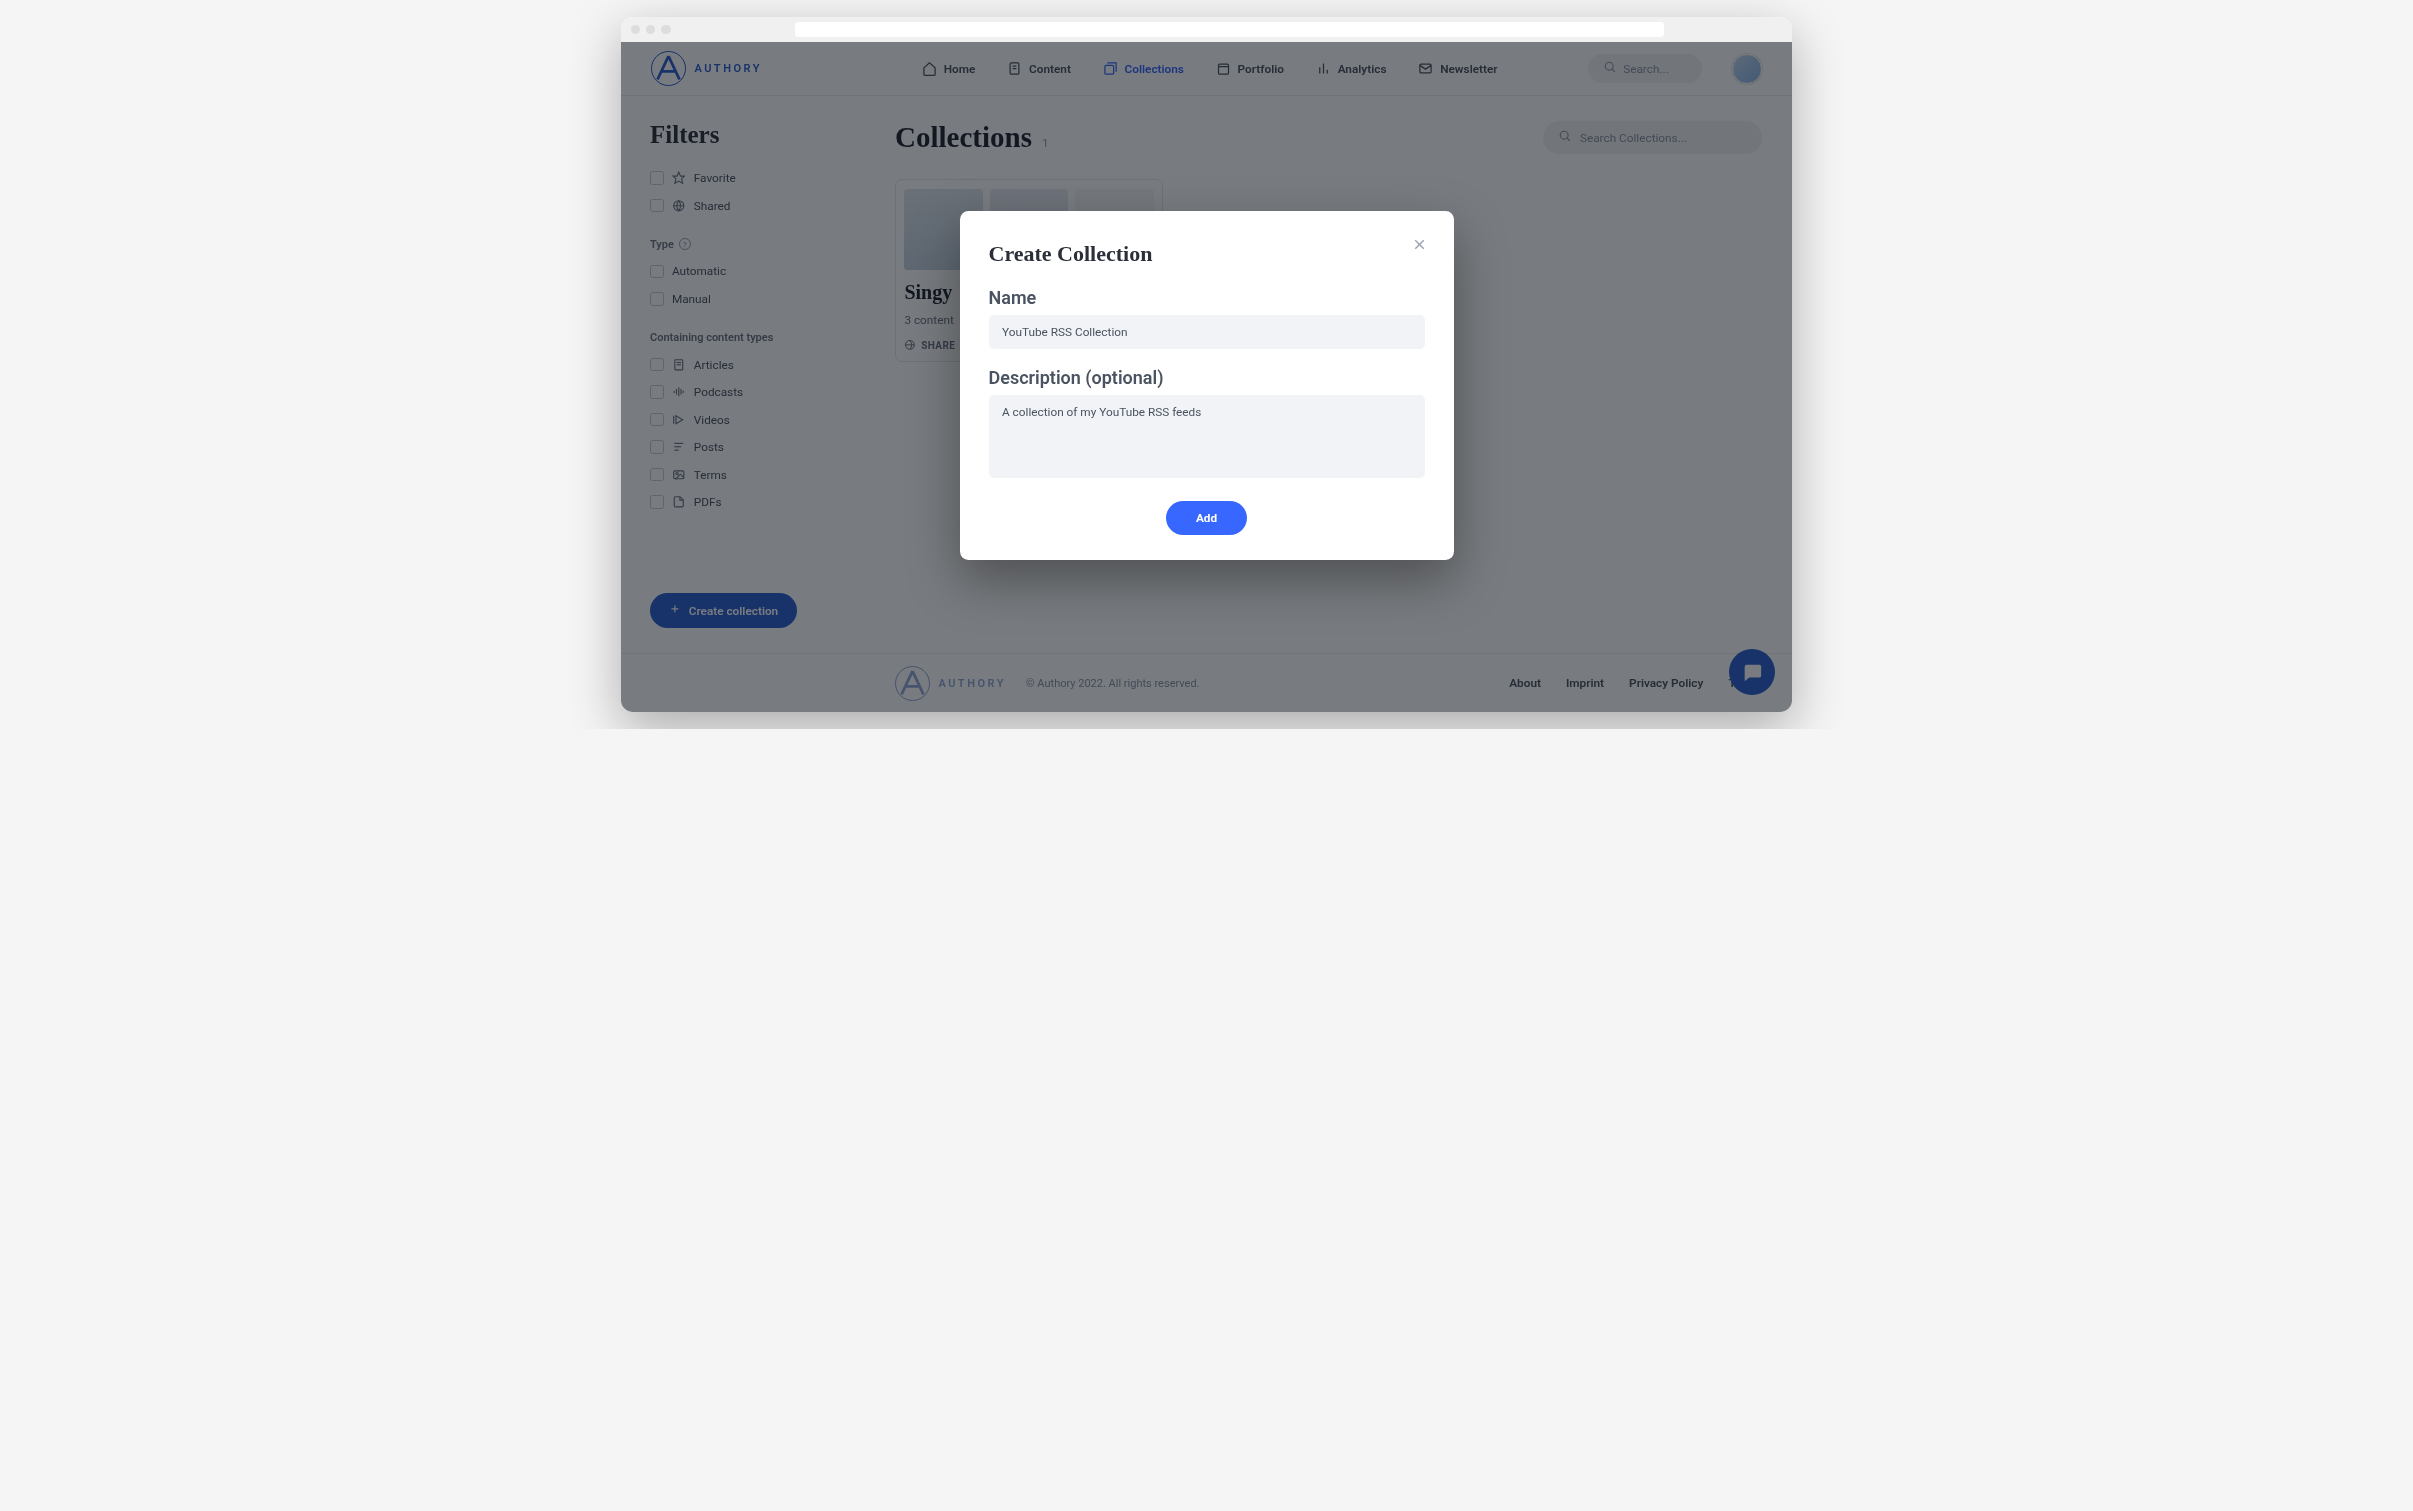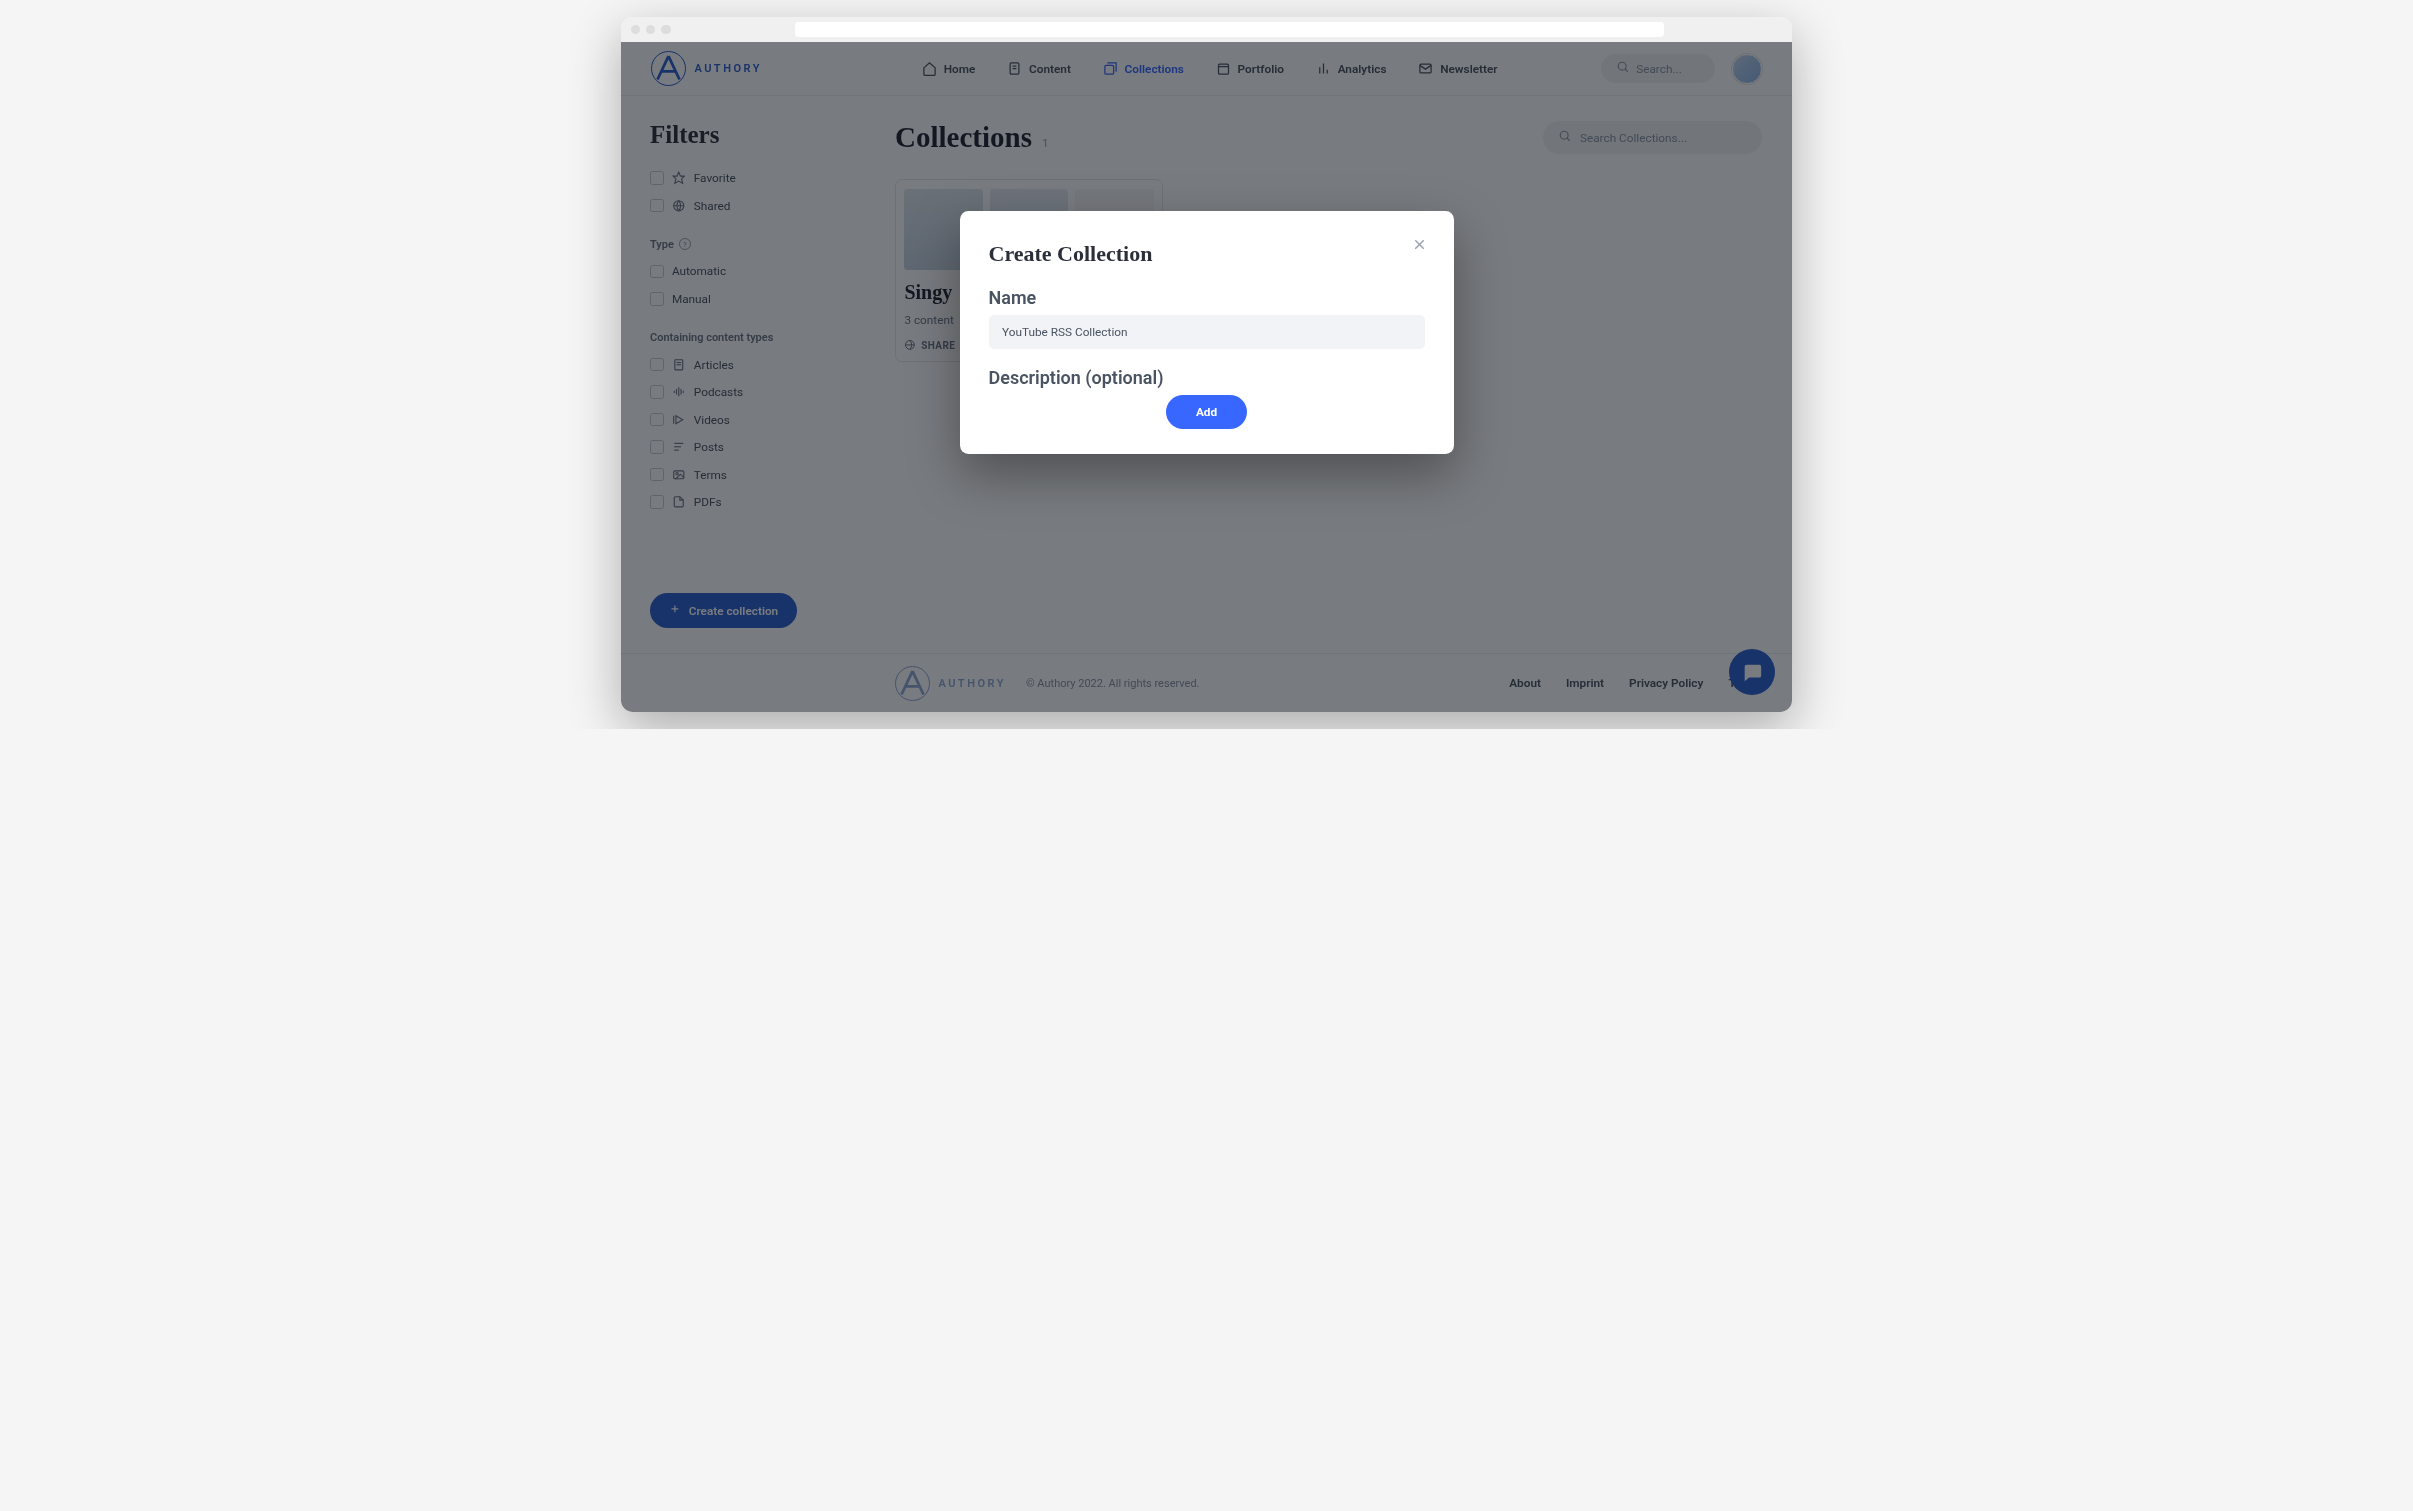--- a/index.html
+++ b/index.html
@@ -111,21 +111,21 @@
   align-items: center;
   justify-content: center;
 }
 
 .nav-icon svg { width: 15px; height: 15px; }
 
 .header-right {
   margin-left: auto;
   display: flex;
   align-items: center;
-  gap: 17px;
+  gap: 30px;
 }
 
 .search-pill {
   display: flex;
   align-items: center;
   gap: 6.7px;
   background: #f1f3f6;
   border-radius: 20px;
   padding: 6.7px 15px;
   color: #8a92a3;
@@ -744,20 +744,21 @@
               <line x1="6" y1="6" x2="18" y2="18"></line>
               <line x1="18" y1="6" x2="6" y2="18"></line>
             </svg>
         </div>
         <h2 class="modal-title">Create Collection</h2>
 
         <label class="field-label">Name</label>
         <input class="text-input" type="text" value="YouTube RSS Collection" style="">
 
         <label class="field-label">Description (optional)</label>
+        <textarea class="textarea-input" style="">A collection of my YouTube RSS feeds</textarea>
 
         <div class="modal-actions">
           <button class="add-btn">Add</button>
         </div>
       </div>
     </div>
 
   </div>
 </div>
 

